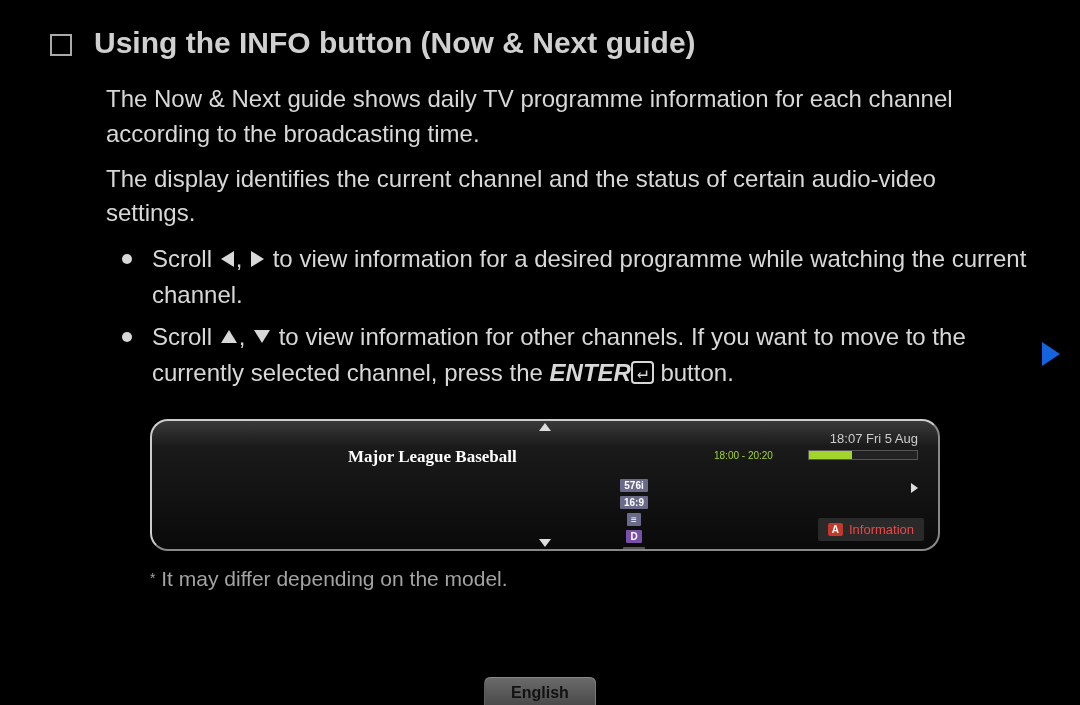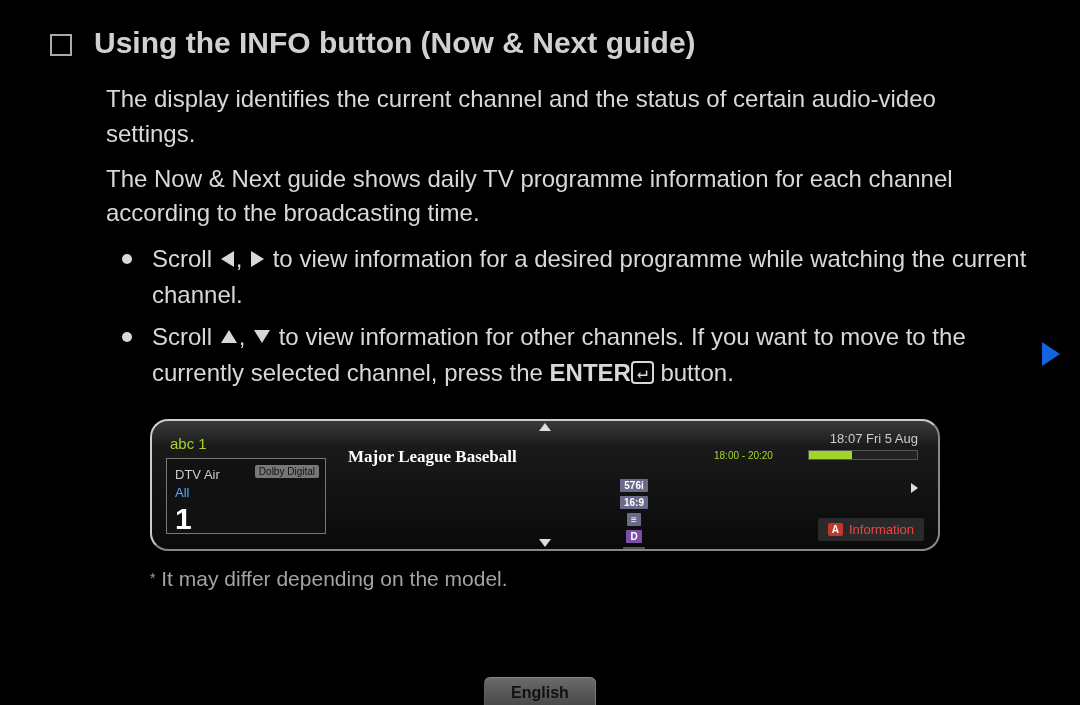--- a/index.html
+++ b/index.html
@@ -98,21 +98,21 @@
     border: 2px solid #d8d8d8;
     border-radius: 4px;
     padding: 0 4px 1px 4px;
     font-size: 18px;
     line-height: 1;
     font-family: monospace;
     vertical-align: middle;
     position: relative;
     top:-2px;
   }
-  .bold { font-weight: bold; }
+  .bold { font-weight: bold; font-style: italic; }
 
   
   .guide {
     margin: 28px 0 0 100px;
     width: 790px;
     height: 132px;
     border: 2px solid #888;
     border-top-color:#ccc;
     border-left-color:#ccc;
     border-radius: 18px;
@@ -198,22 +198,22 @@
 </style>
 </head>
 <body>
 
 <div class="content">
   <div class="title-row">
     <div class="title-icon"></div>
     <div class="title">Using the INFO button (Now &amp; Next guide)</div>
   </div>
 
+  <p class="para">The Now &amp; Next guide shows daily TV programme information for each channel according to the broadcasting time.</p>
   <p class="para">The display identifies the current channel and the status of certain audio-video settings.</p>
-  <p class="para">The Now &amp; Next guide shows daily TV programme information for each channel according to the broadcasting time.</p>
 
   <ul class="bullet-list">
     <li>
       <span>Scroll </span>
       <span class="inline-tri tri-left"></span>,
       <span class="inline-tri tri-right"></span>
       <span> to view information for a desired programme while watching the current channel.</span>
     </li>
     <li>
       <span>Scroll </span>
@@ -223,29 +223,20 @@
       <span class="bold">ENTER</span><span class="enter-glyph">↵</span>
       <span> button.</span>
     </li>
   </ul>
 
   <div class="guide">
     <div class="guide-tri-up"></div>
     <div class="guide-tri-down"></div>
     <div class="guide-clock">18:07 Fri 5 Aug</div>
 
-    <div class="guide-left">
-      <div class="ch-name">abc 1</div>
-      <div class="ch-box">
-        <span class="dtv">DTV Air</span>
-        <span class="dolby">Dolby Digital</span>
-        <div class="all">All</div>
-        <div class="ch-num">1</div>
-      </div>
-    </div>
 
     <div class="guide-main">
       <div class="prog-title">Major League Baseball</div>
       <div class="prog-time">18:00 - 20:20</div>
       <div class="prog-bar">
           <div class="prog-bar-fill"></div>
         </div>
       <div class="badges">
         <span class="badge">576i</span>
         <span class="badge">16:9</span>

